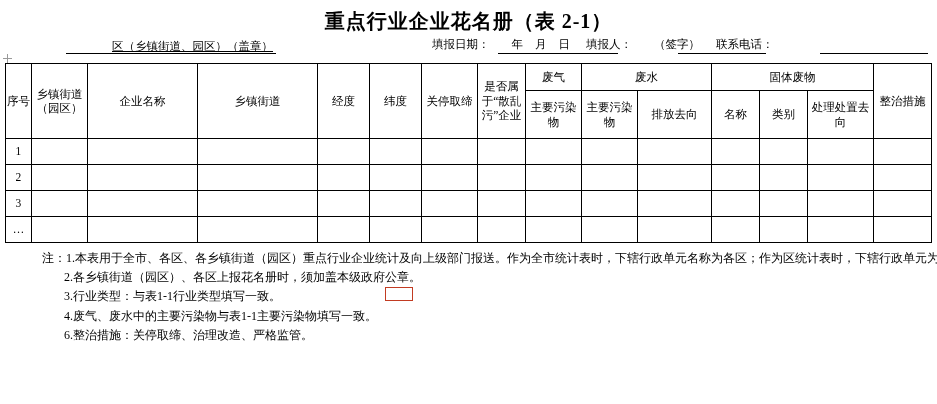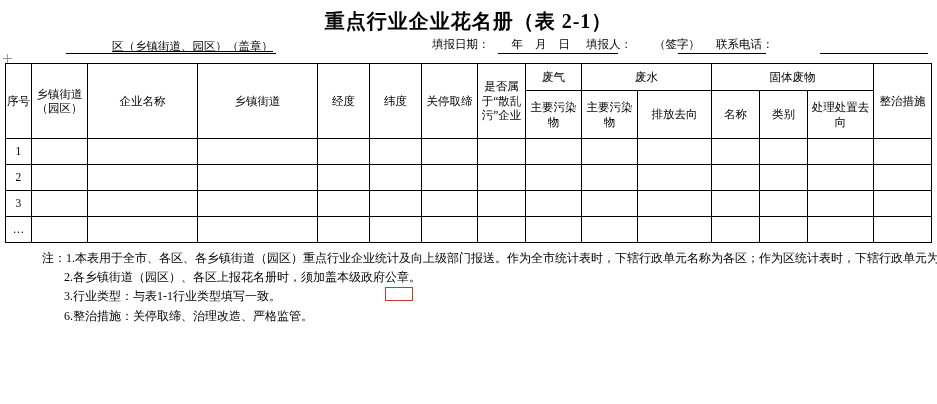--- a/index.html
+++ b/index.html
@@ -295,18 +295,19 @@
         <td></td>
         <td></td>
       </tr>
     </tbody>
   </table>
 
   <div class="notes">
     <div class="n-line">注：1.本表用于全市、各区、各乡镇街道（园区）重点行业企业统计及向上级部门报送。作为全市统计表时，下辖行政单元名称为各区；作为区统计表时，下辖行政单元为</div>
     <div class="n-line indent">2.各乡镇街道（园区）、各区上报花名册时，须加盖本级政府公章。</div>
     <div class="n-line indent">3.行业类型：与表1-1行业类型填写一致。</div>
+    <div class="n-line indent">4.废气、废水中的主要污染物与表1-1主要污染物填写一致。</div>
     <div class="n-line indent">6.整治措施：关停取缔、治理改造、严格监管。</div>
   </div>
 
   <div class="redbox"></div>
 
 </div>
 
 </body></html>

